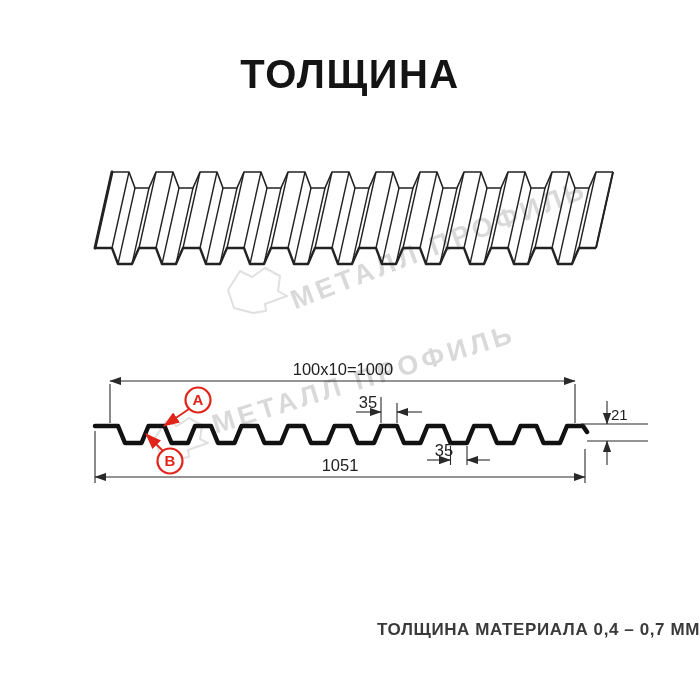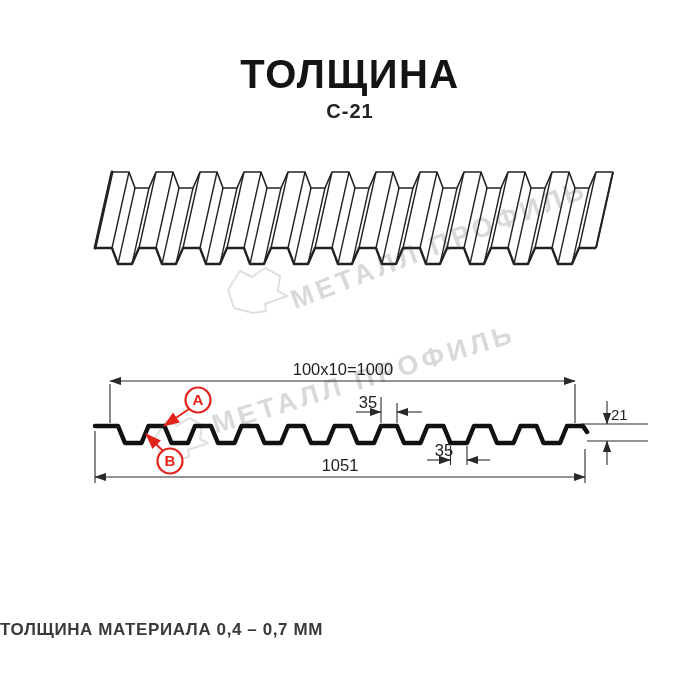--- a/index.html
+++ b/index.html
@@ -4,38 +4,37 @@
 <style>
   html,body{margin:0;padding:0;background:#fff;}
   .stage{position:relative;width:700px;height:700px;background:#fff;overflow:hidden;
          font-family:"Liberation Sans",sans-serif;}
   .page-title{position:absolute;left:0;top:52px;width:700px;text-align:center;
 ed    font-weight:bold;font-size:40px;letter-spacing:1.5px;color:#141414;}
   .page-title{position:absolute;left:0;top:52px;width:700px;text-align:center;
     font-weight:bold;font-size:40px;letter-spacing:1.5px;color:#141414;}
   .model{position:absolute;left:0;top:100px;width:700px;text-align:center;
     font-weight:600;font-size:20px;letter-spacing:1px;color:#232323;}
-  .footer-note{position:absolute;left:0;top:620px;width:700px;text-align:left;
+  .footer-note{position:absolute;left:0;top:620px;width:700px;text-align:right;
     font-weight:600;font-size:17px;letter-spacing:.6px;color:#3a3a3a;}
   .wm-text{position:absolute;color:#d9d9d9;font-weight:bold;font-size:27px;
     letter-spacing:4px;white-space:nowrap;transform-origin:0 50%;}
   .wm1{left:292px;top:286px;transform:rotate(-21deg);}
   .wm2{left:213px;top:410px;transform:rotate(-17deg);}
   svg{position:absolute;left:0;top:0;}
   .dimtxt{font-family:"Liberation Sans",sans-serif;font-size:16.5px;fill:#222;}
   .dimtxt-sm{font-family:"Liberation Sans",sans-serif;font-size:15px;fill:#222;}
   .marker-letter{font-family:"Liberation Sans",sans-serif;font-size:15px;font-weight:bold;fill:#e2231a;}
 </style>
 </head>
 <body>
 
 <div class="stage">
 
   <div class="page-title">ТОЛЩИНА</div>
-  <div class="model">С-21</div>
 
   <svg width="700" height="700" viewBox="0 0 700 700">
     <g>
       <polygon points="228,290 240,271 252,277 265,268 280,276 278,291 287,296 265,304 266,311 253,313 234,308" fill="#ffffff" stroke="#e0e0e0" stroke-width="2" stroke-linejoin="round"></polygon>
     </g>
     <g>
       <polygon points="155,438 166,421 177,426 189,418 202,425 200,439 208,443 188,450 189,457 177,459 160,455" fill="#ffffff" stroke="#e0e0e0" stroke-width="2" stroke-linejoin="round"></polygon>
     </g>
   </svg>
   <div class="wm-text wm1">МЕТАЛЛ ПРОФИЛЬ</div>

